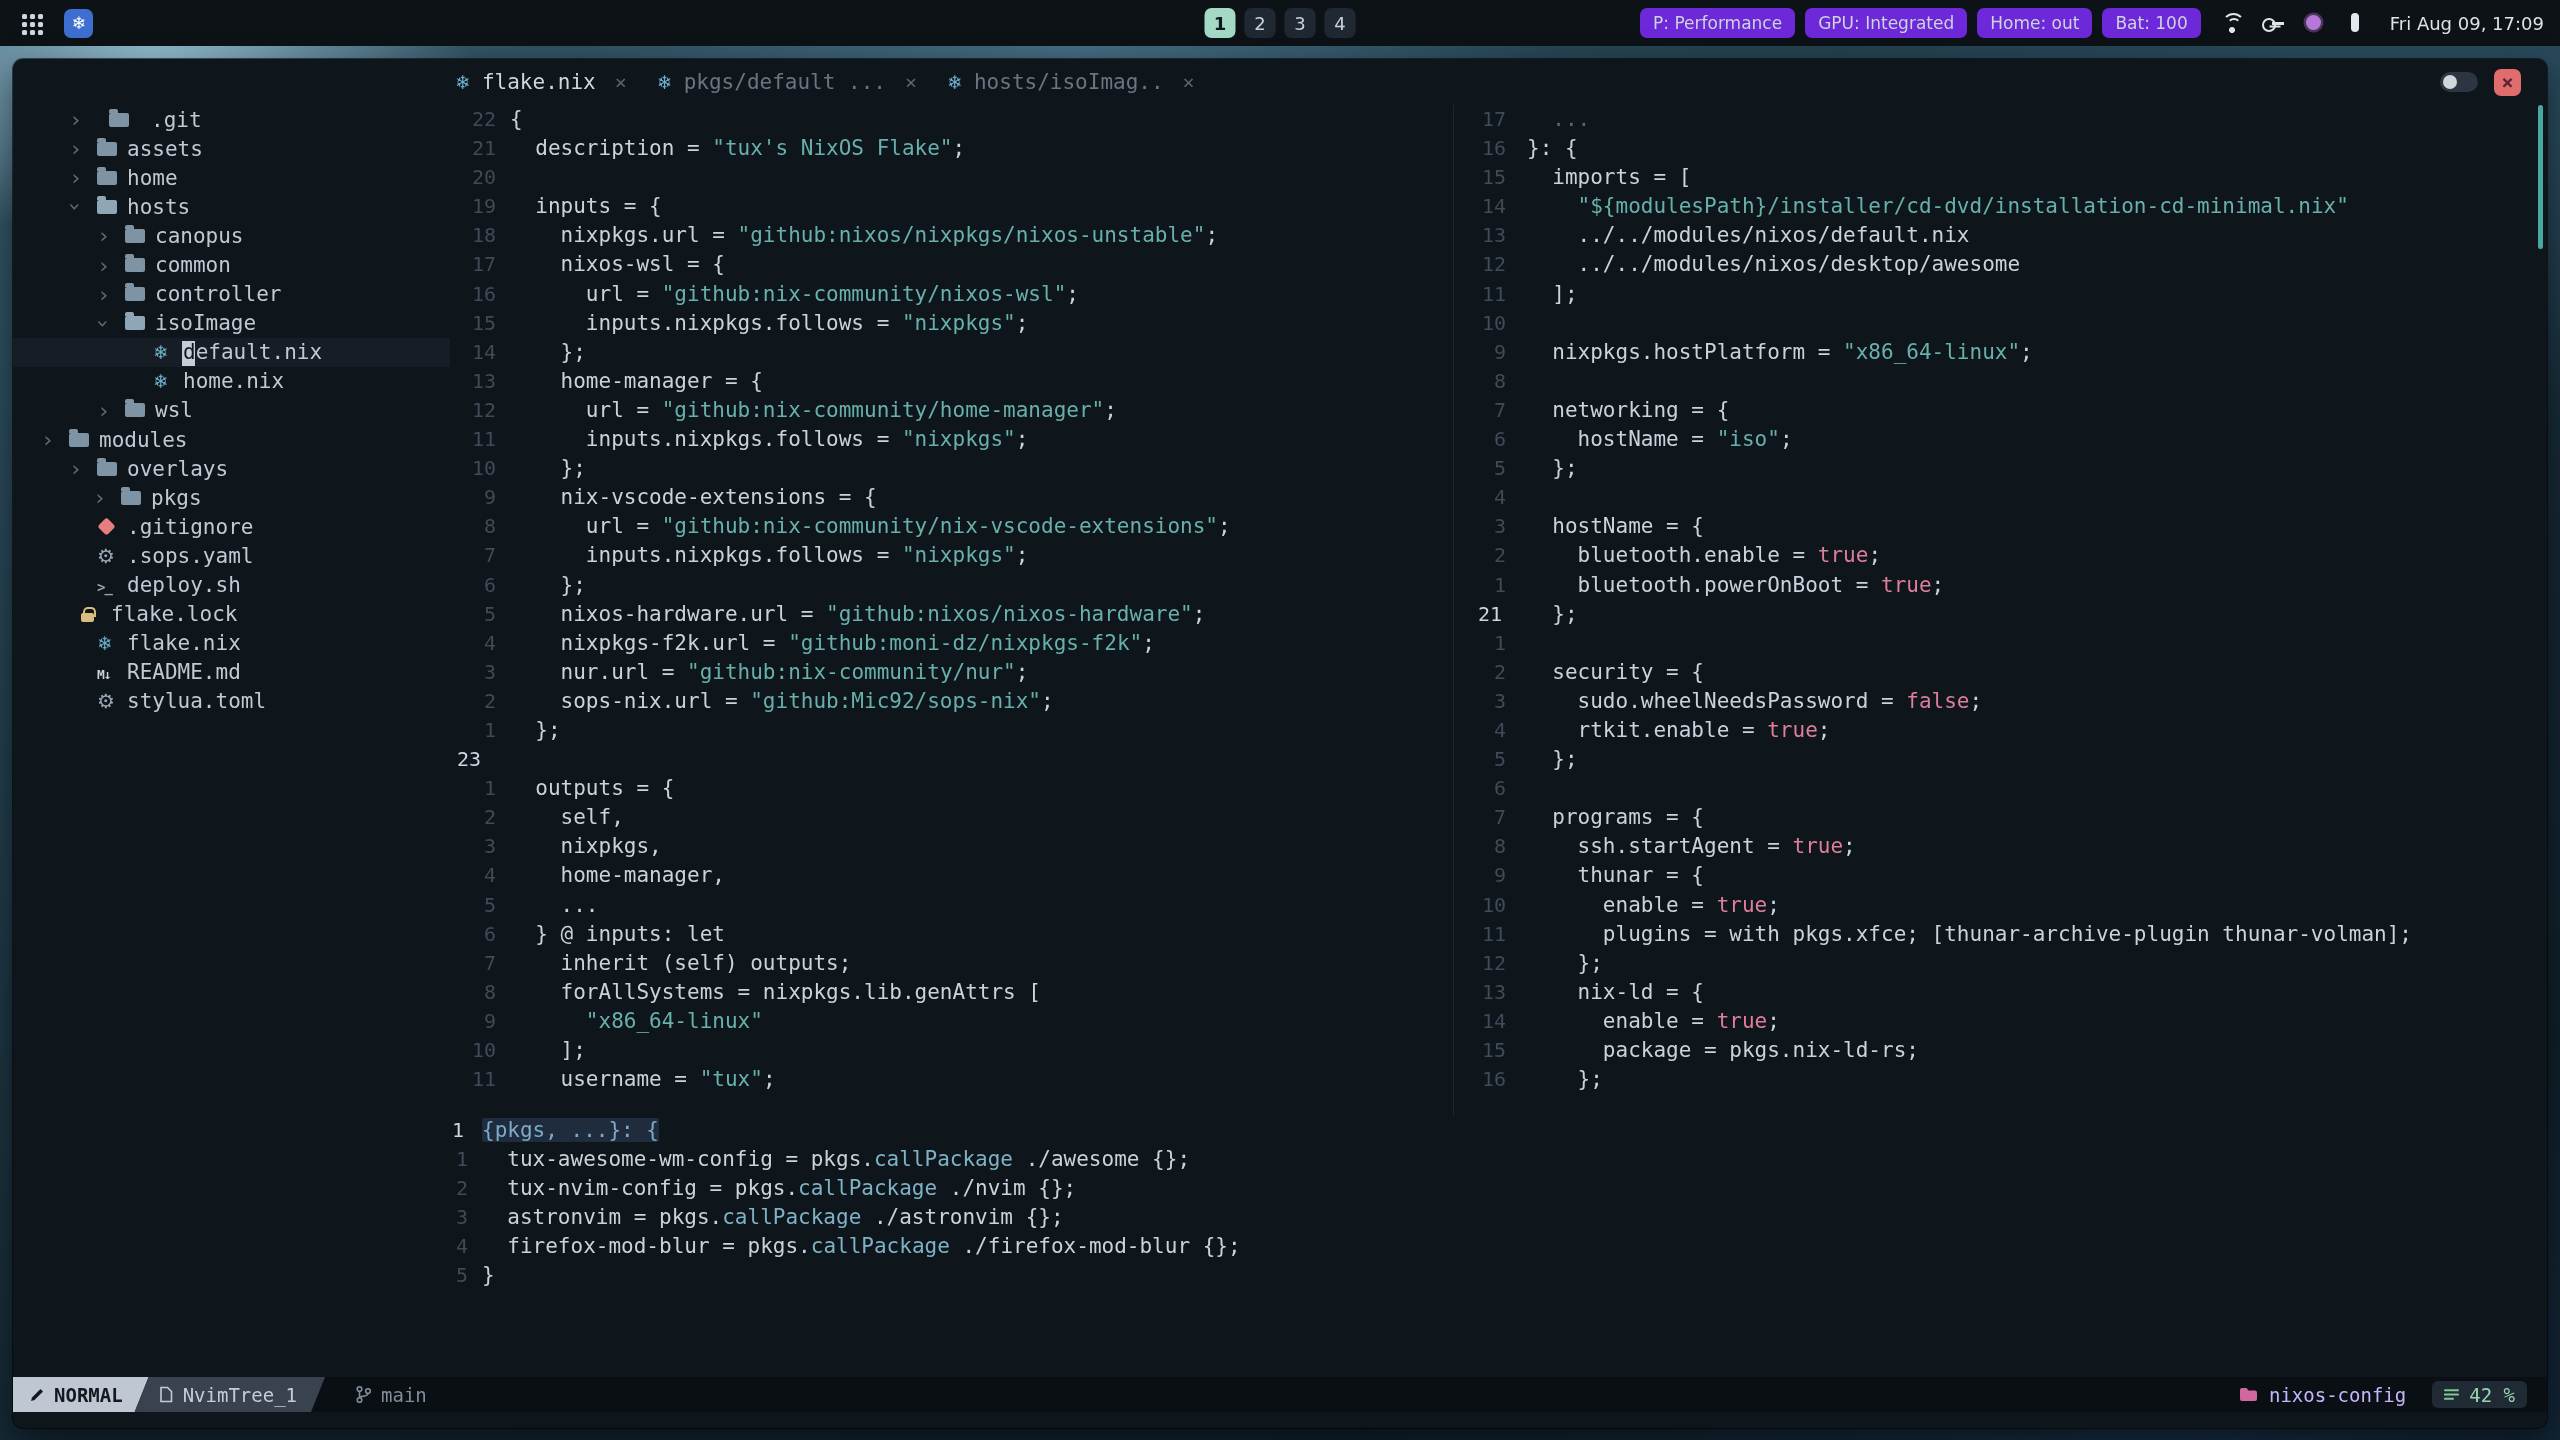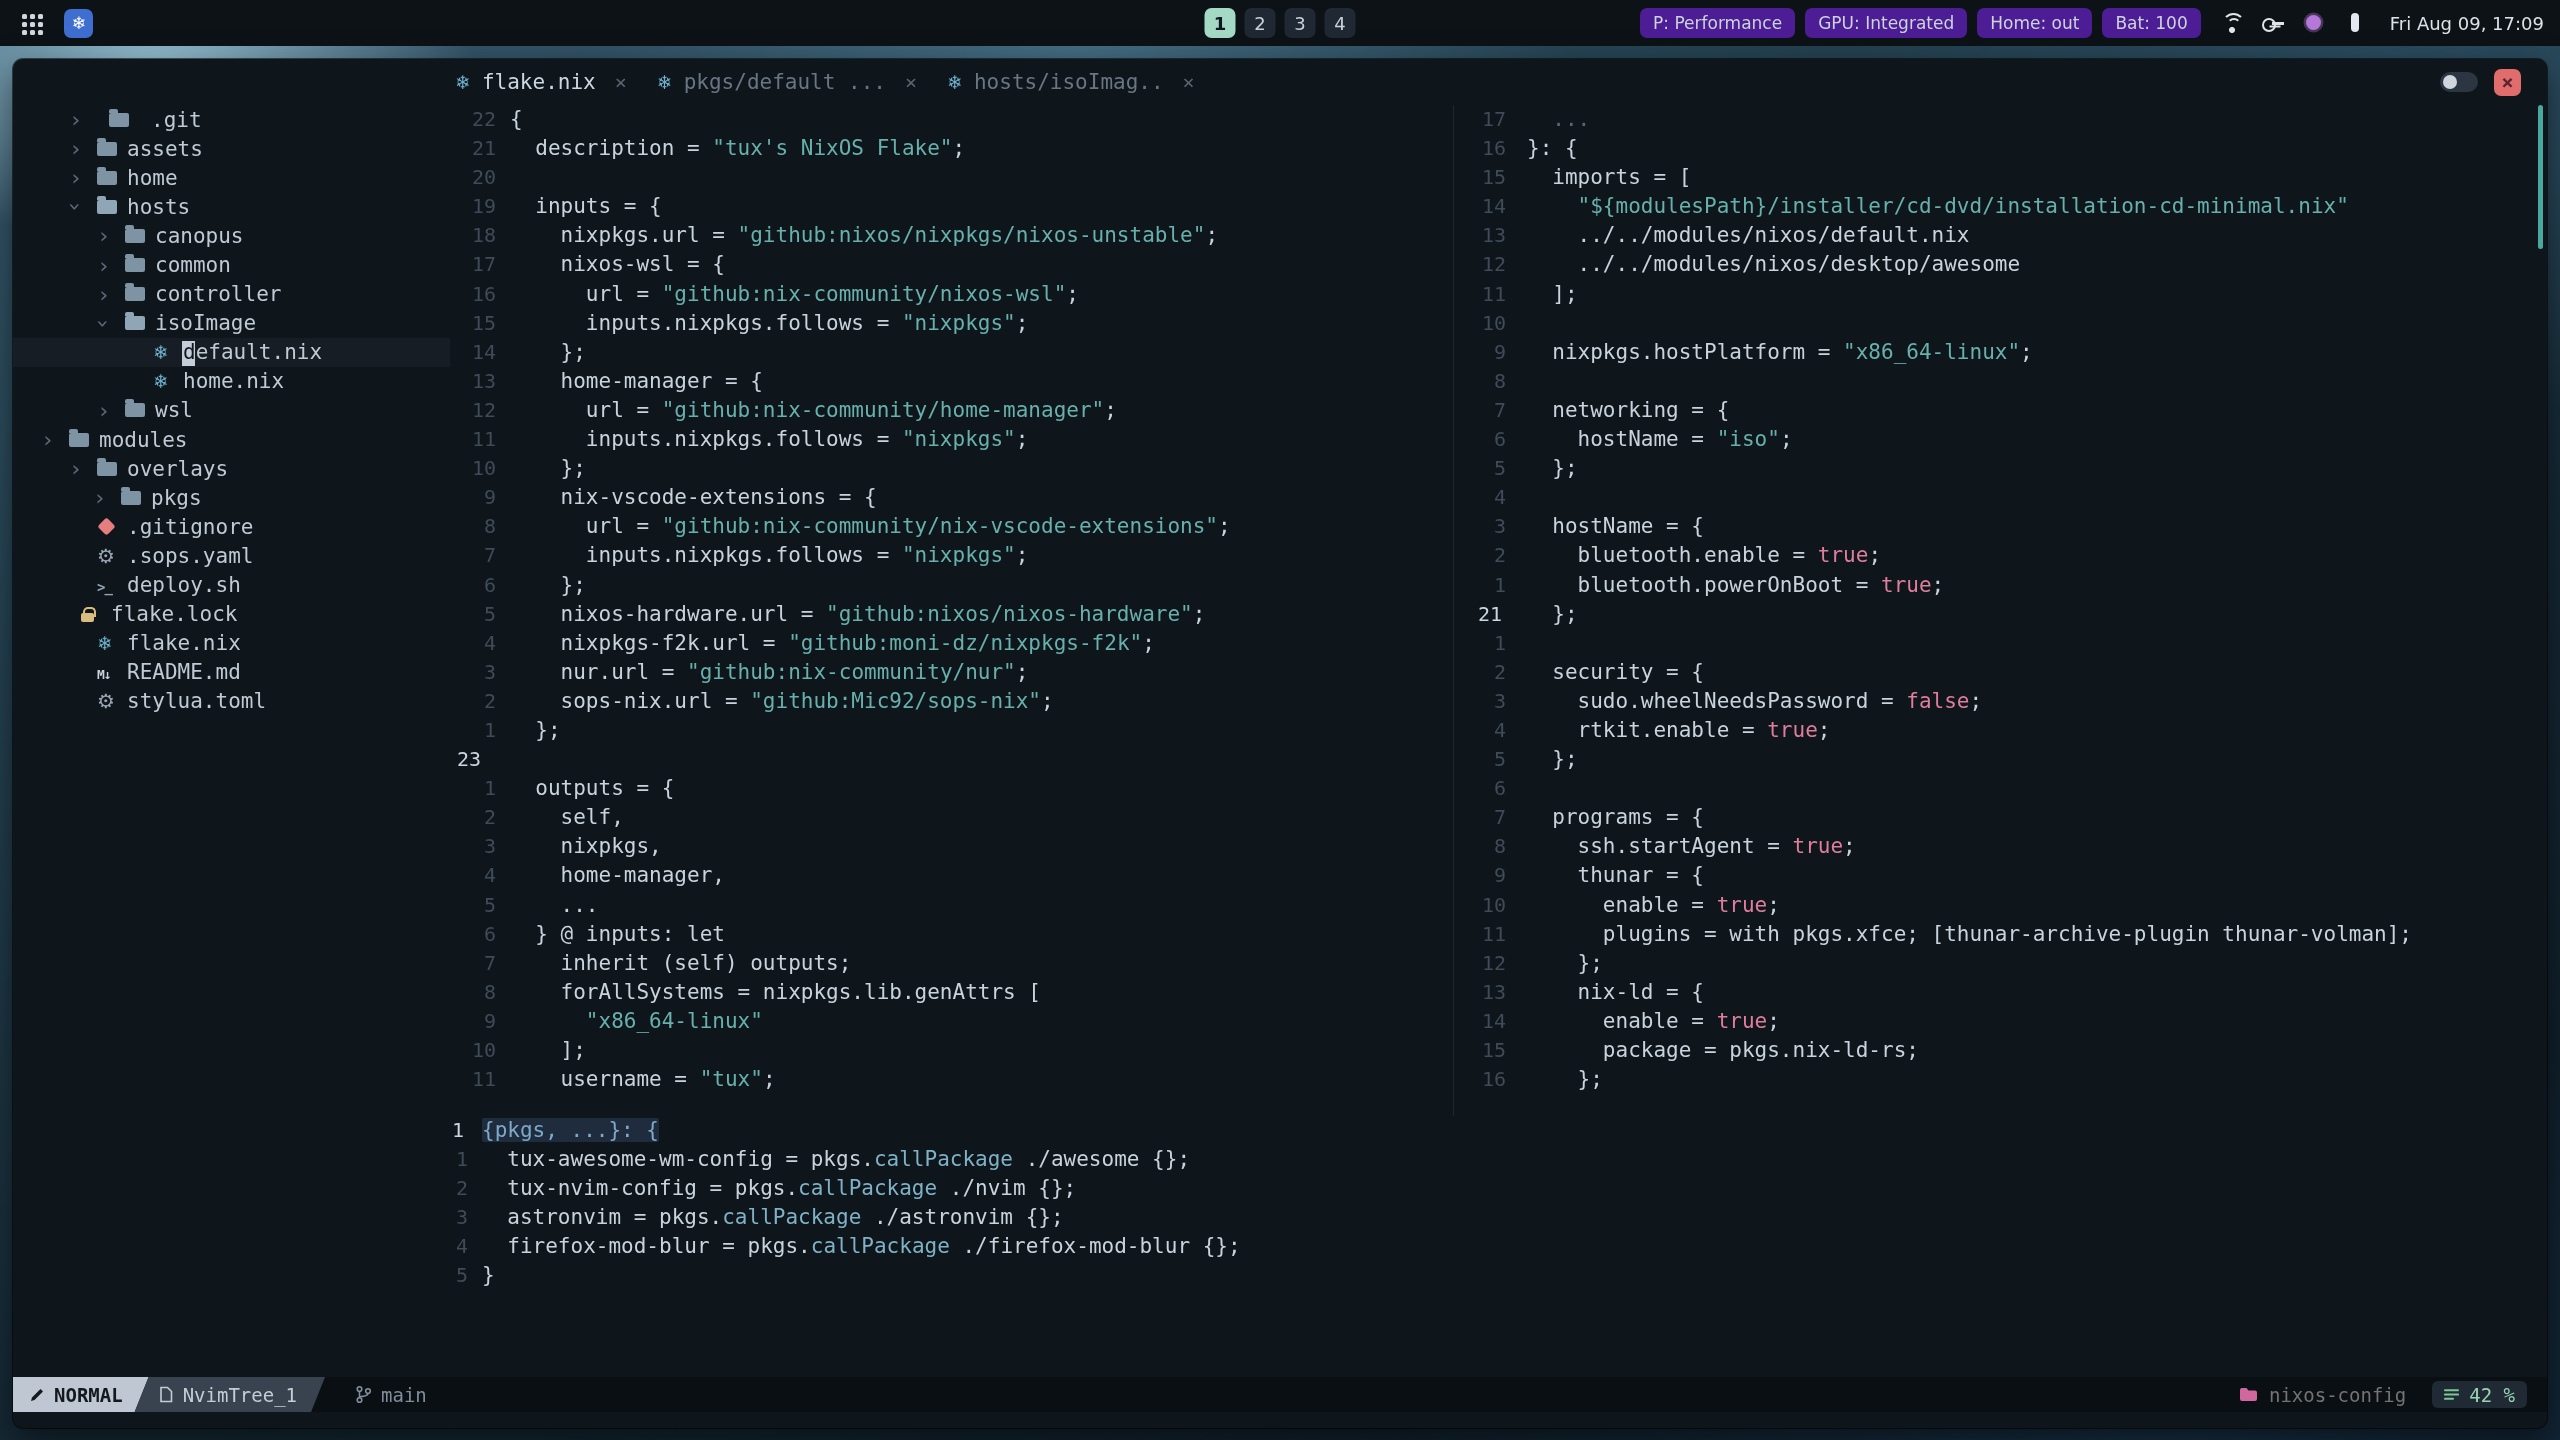--- a/index.html
+++ b/index.html
@@ -25,21 +25,21 @@
     margin:-14px 0 0 -14px; }
   .nix-badge { width:29px; height:29px; border-radius:7px; background:#3e6fd0; display:flex;
                align-items:center; justify-content:center; }
   .nix-badge .snow { color:#fff; font-size:17px; line-height:1; }
   .tb-center { position:absolute; left:50%; transform:translateX(-50%); display:flex; gap:9px; }
   .ws { width:31px; height:30px; border:none; border-radius:7px; background:#202933; color:#c8d2da;
         font-size:18px; font-family:inherit; cursor:default; }
   .ws.active { background:#a4d9c5; color:#10181f; font-weight:bold; }
   .tb-right { margin-left:auto; display:flex; align-items:center; gap:18px; }
   .chips { display:flex; gap:10px; }
-  .chip { background:#4c1d95; color:#ccd4dc; border-radius:7px; padding:5px 13px; font-size:17px; white-space:nowrap; }
+  .chip { background:#6d28d9; color:#ccd4dc; border-radius:7px; padding:5px 13px; font-size:17px; white-space:nowrap; }
   .tray { display:flex; gap:15px; align-items:center; }
   .tray-icon { width:26px; height:26px; position:relative; display:inline-block; }
   .icon-wifi { background:radial-gradient(circle at 13px 20px, #dfe5ea 2.6px, transparent 3.4px); }
   .icon-wifi::before { content:""; position:absolute; width:19px; height:19px; border:2.6px solid transparent;
     border-top-color:#dfe5ea; border-radius:50%; top:3px; left:3.5px; transform:rotate(0deg); }
   .icon-wifi::after { content:""; position:absolute; width:10px; height:10px; border:2.6px solid transparent;
     border-top-color:#dfe5ea; border-radius:50%; top:8px; left:8px; }
   .icon-vpn::before { content:""; position:absolute; width:10px; height:10px; border:2.6px solid #dfe5ea;
     border-radius:50%; top:8px; left:2px; }
   .icon-vpn::after { content:""; position:absolute; width:12px; height:2.6px; background:#dfe5ea;
@@ -127,21 +127,21 @@
   .statusbar { position:absolute; left:0; right:0; bottom:16px; height:35px; background:#0a0f14;
                display:flex; align-items:center; font-size:19px; }
   .mode-chip { height:100%; display:flex; align-items:center; gap:9px; background:#bfc7d2; color:#14191f;
                font-weight:bold; padding:0 26px 0 16px;
                clip-path:polygon(0 0,100% 0,calc(100% - 14px) 100%,0 100%); }
   .buf-chip  { height:100%; display:flex; align-items:center; gap:10px; background:#39434f; color:#c3cdd7;
                padding:0 28px 0 24px; margin-left:-14px;
                clip-path:polygon(14px 0,100% 0,calc(100% - 14px) 100%,0 100%); }
   .branch { display:flex; align-items:center; gap:9px; color:#818d9a; margin-left:30px; }
   .sb-right { margin-left:auto; display:flex; align-items:center; gap:26px; margin-right:20px; }
-  .proj { display:flex; align-items:center; gap:11px; color:#737373; }
+  .proj { display:flex; align-items:center; gap:11px; color:#c4b5fd; }
   .prog-chip { display:flex; align-items:center; gap:10px; background:#202a34; border-radius:6px;
                height:27px; padding:0 12px; color:#98d4b2; }
 </style>
 </head>
 <body>
 
 <div class="desktop">
 
   <header class="topbar">
     <div class="tb-left">

